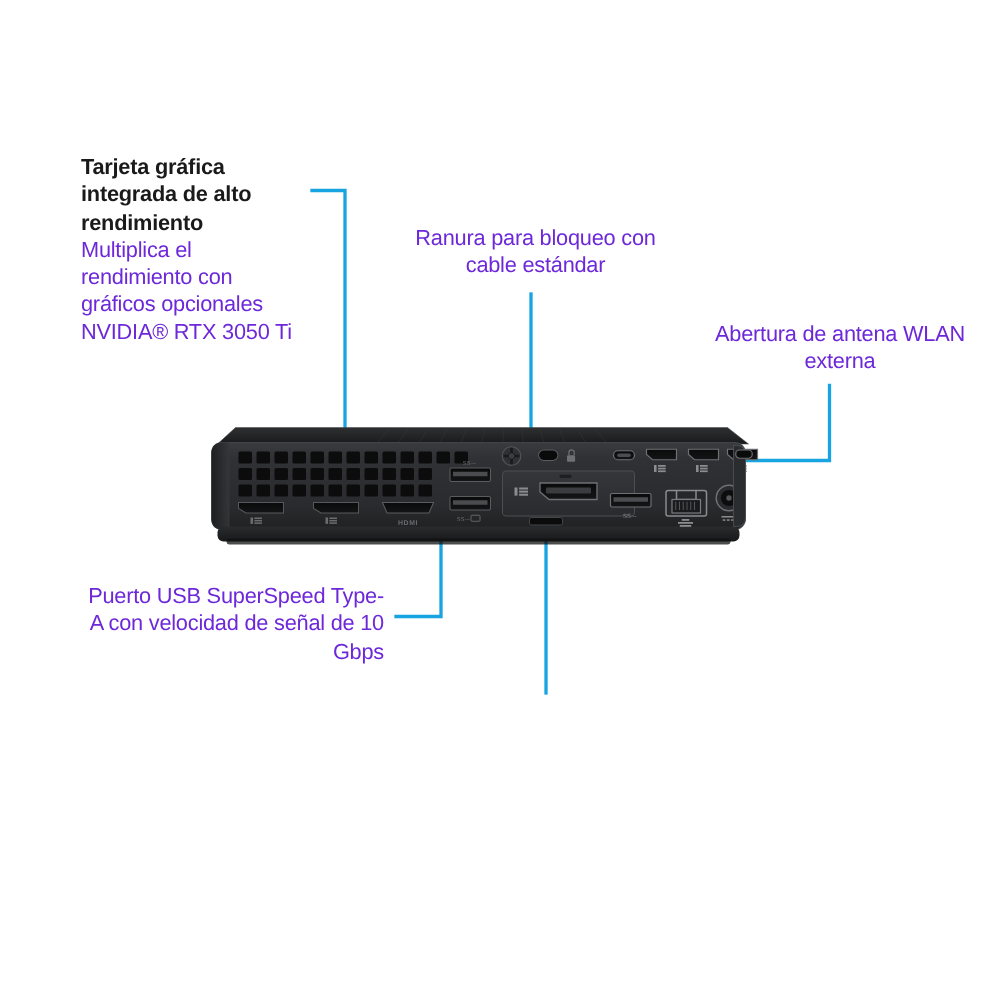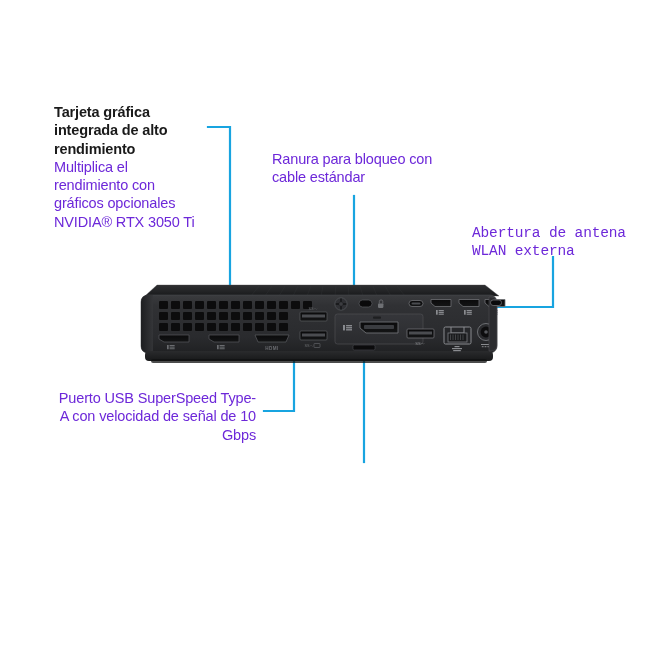--- a/index.html
+++ b/index.html
@@ -27,26 +27,26 @@
   }
   .callout .hd {
     color: #1a1a1a;
     font-weight: bold;
   }
   .callout .bd {
     color: #6d28d9;
     font-weight: normal;
   }
   .align-left   { text-align: left; }
-  .align-center { text-align: left; }
+  .align-center { text-align: center; }
   .align-right  { text-align: right; }
 
   #c-gpu   { left: 54px;  top: 103px; width: 150px; }
   #c-lock  { left: 272px; top: 150px; width: 170px; }
-  #c-wlan  { left: 472px; top: 224px; width: 176px; font-family: Liberation Mono, monospace; }
+  #c-wlan  { left: 472px; top: 214px; width: 176px; }
   #c-usb   { left: 54px;  top: 389px; width: 202px; }
   #c-video { left: 172px; top: 469px; width: 386px; }
 
   #c-video { font-size: 14.5px; line-height: 1.30; }
   #c-video .hd { display: block; }
 
   
   #lines {
     position: absolute;
     left: 0; top: 0;

